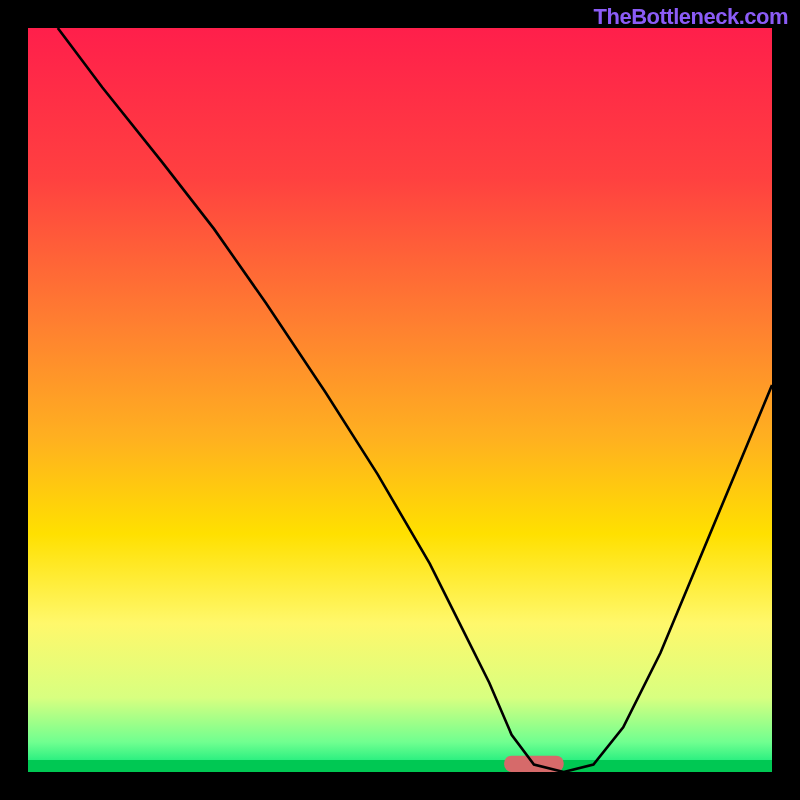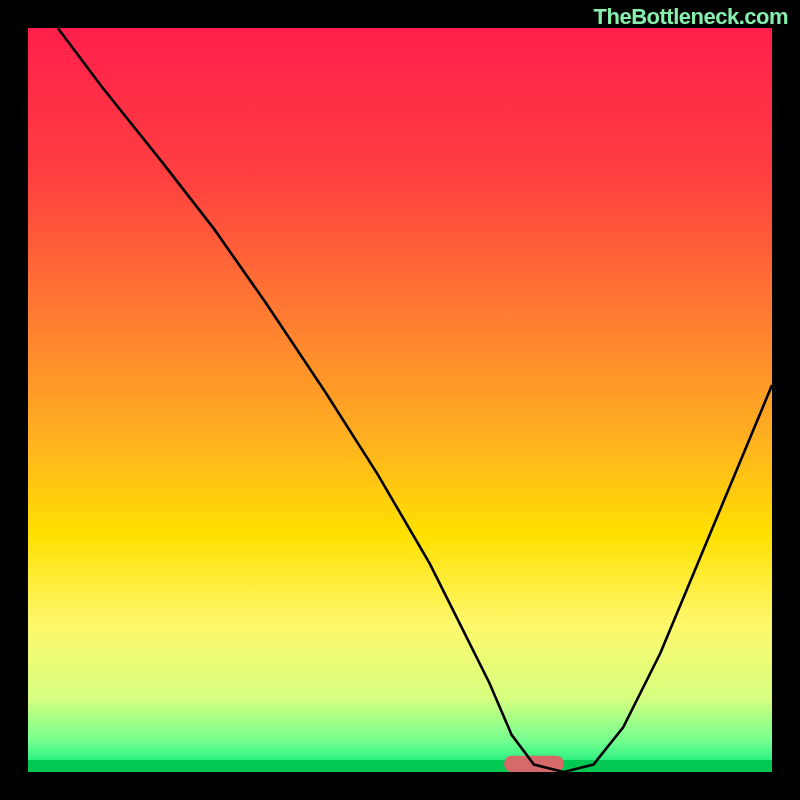--- a/index.html
+++ b/index.html
@@ -7,21 +7,21 @@
     width: 800px;
     height: 800px;
     background: #000;
     font-family: Arial, Helvetica, sans-serif;
     overflow: hidden;
   }
   .attribution {
     position: absolute;
     top: 4px;
     right: 12px;
-    color: #86efac;
+    color: #8b5cf6;
     font-size: 22px;
     font-weight: bold;
     letter-spacing: -0.5px;
   }
   .chart-frame {
     position: absolute;
     top: 28px;
     left: 28px;
     width: 744px; 
     height: 744px;

